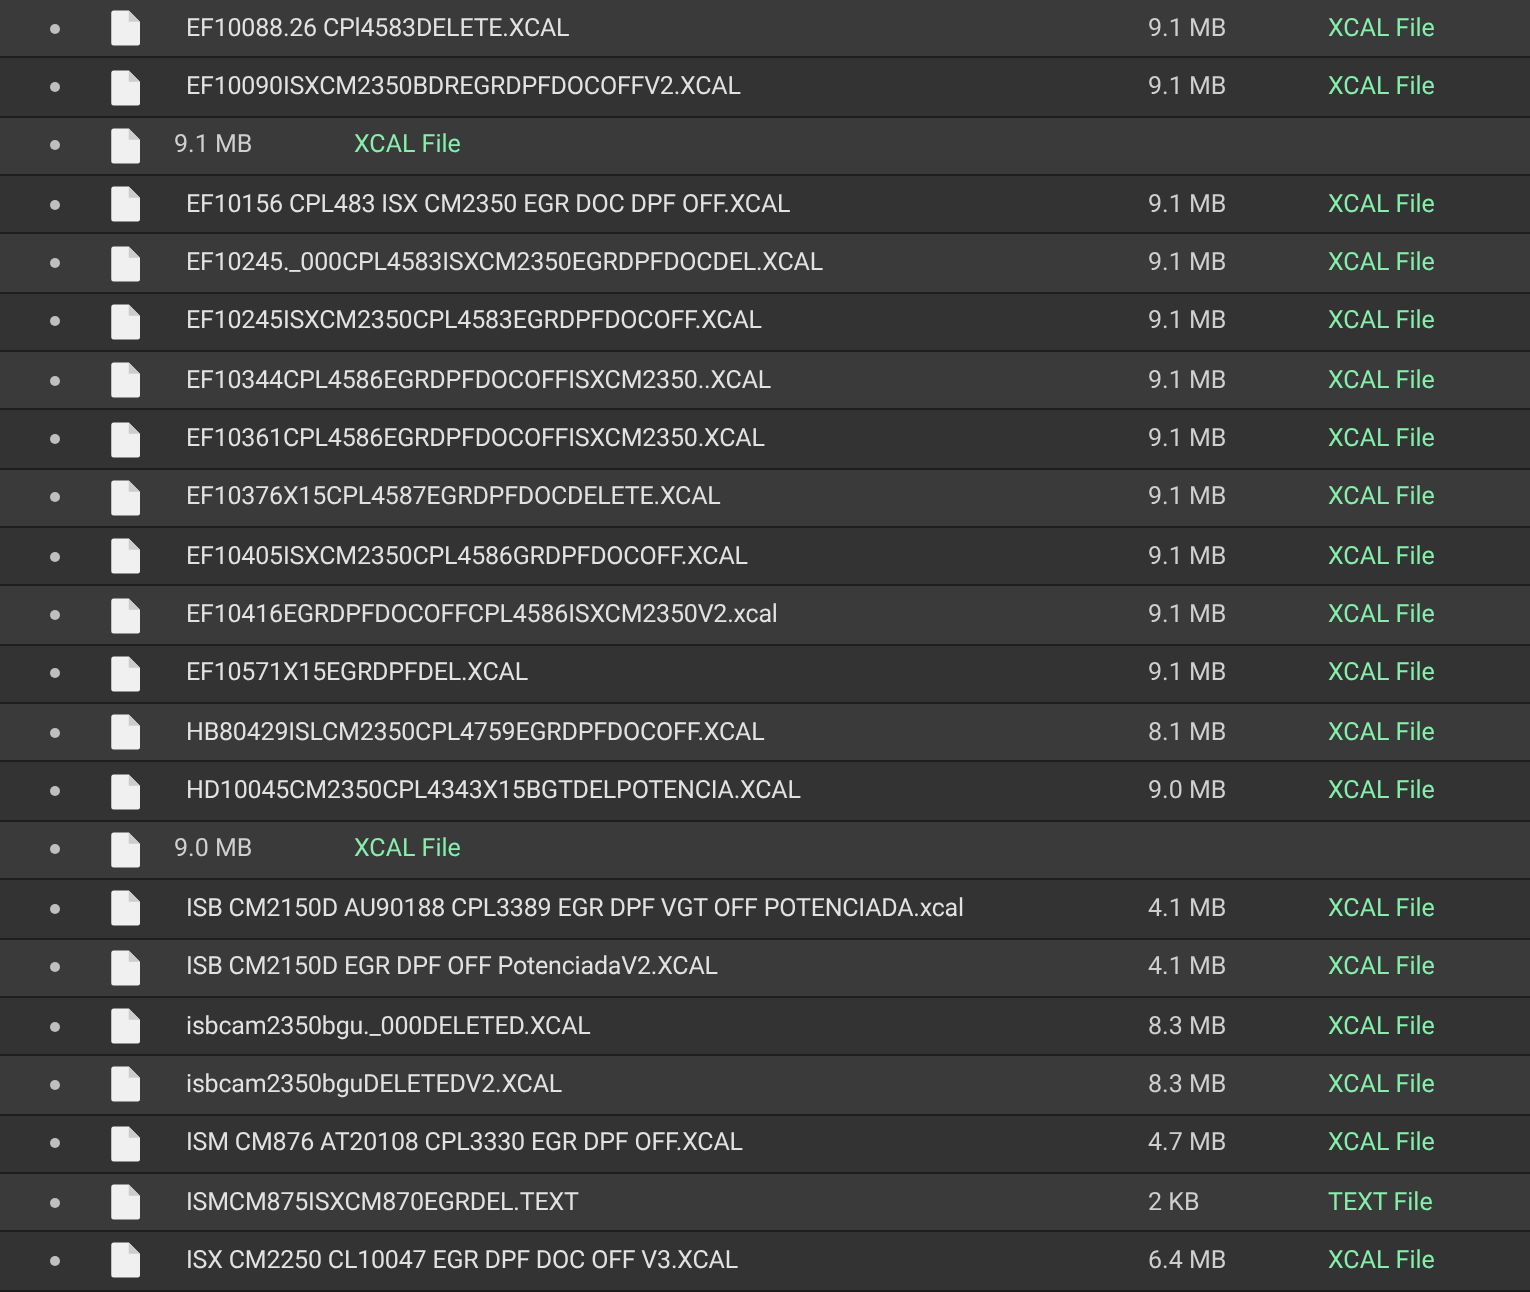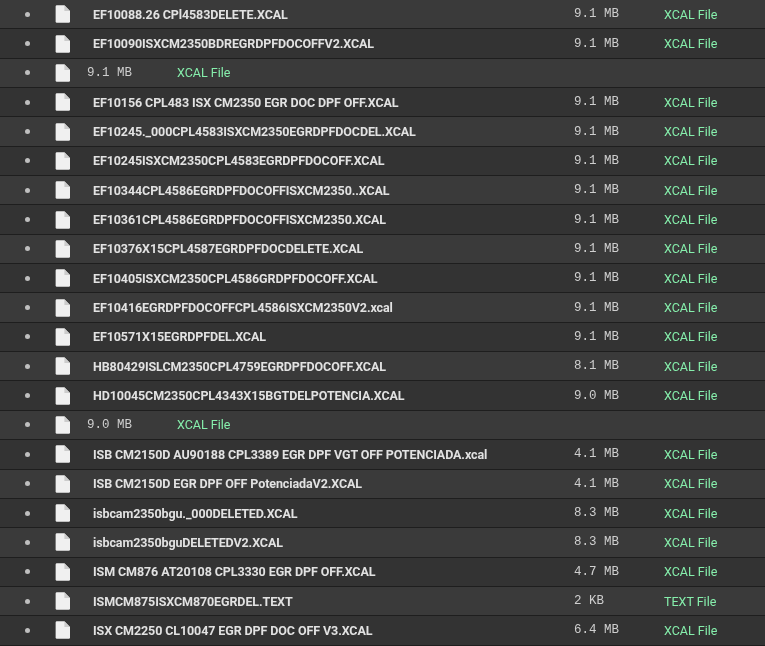--- a/index.html
+++ b/index.html
@@ -44,29 +44,28 @@
     width: 15px; height: 18px;
     display: block;
   }
   .cell-name {
     flex: 1 1 auto;
     padding-left: 10px;
     white-space: nowrap;
     overflow: hidden;
     text-overflow: ellipsis;
     color: #e2e2e2;
-    font-weight: 700;
+    font-weight: 400;
     letter-spacing: -0.1px;
   }
   .cell-size {
     width: 90px;
     color: #cfcfcf;
     text-align: left;
     padding-left: 4px;
-    font-family: Liberation Mono, monospace;
   }
   .cell-type {
     width: 105px;
     color: #86efac;
     text-align: left;
     padding-left: 4px;
   }
 </style>
 </head>
 <body>

